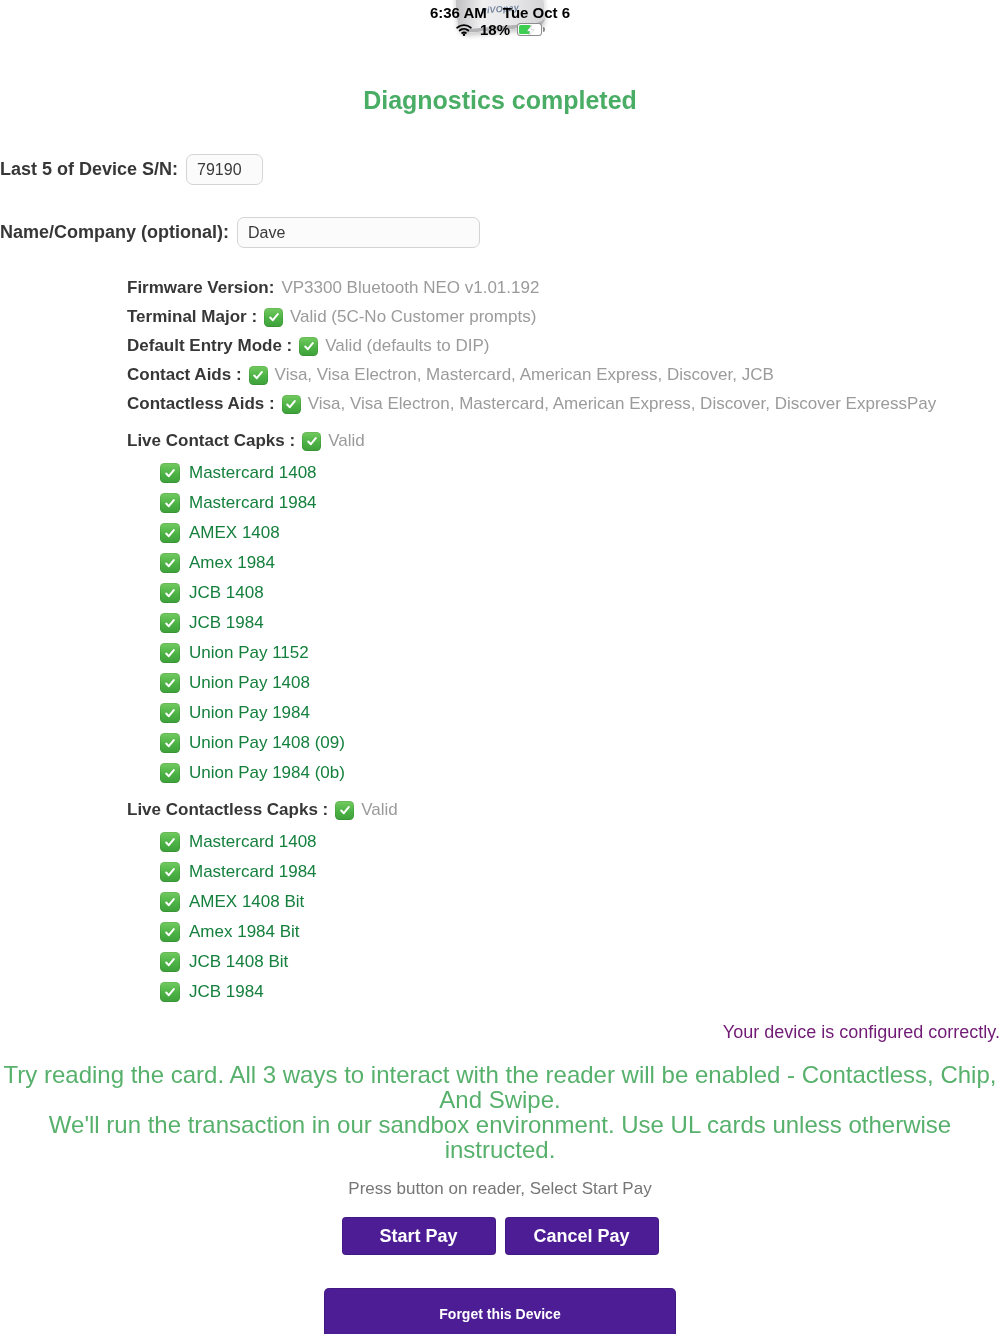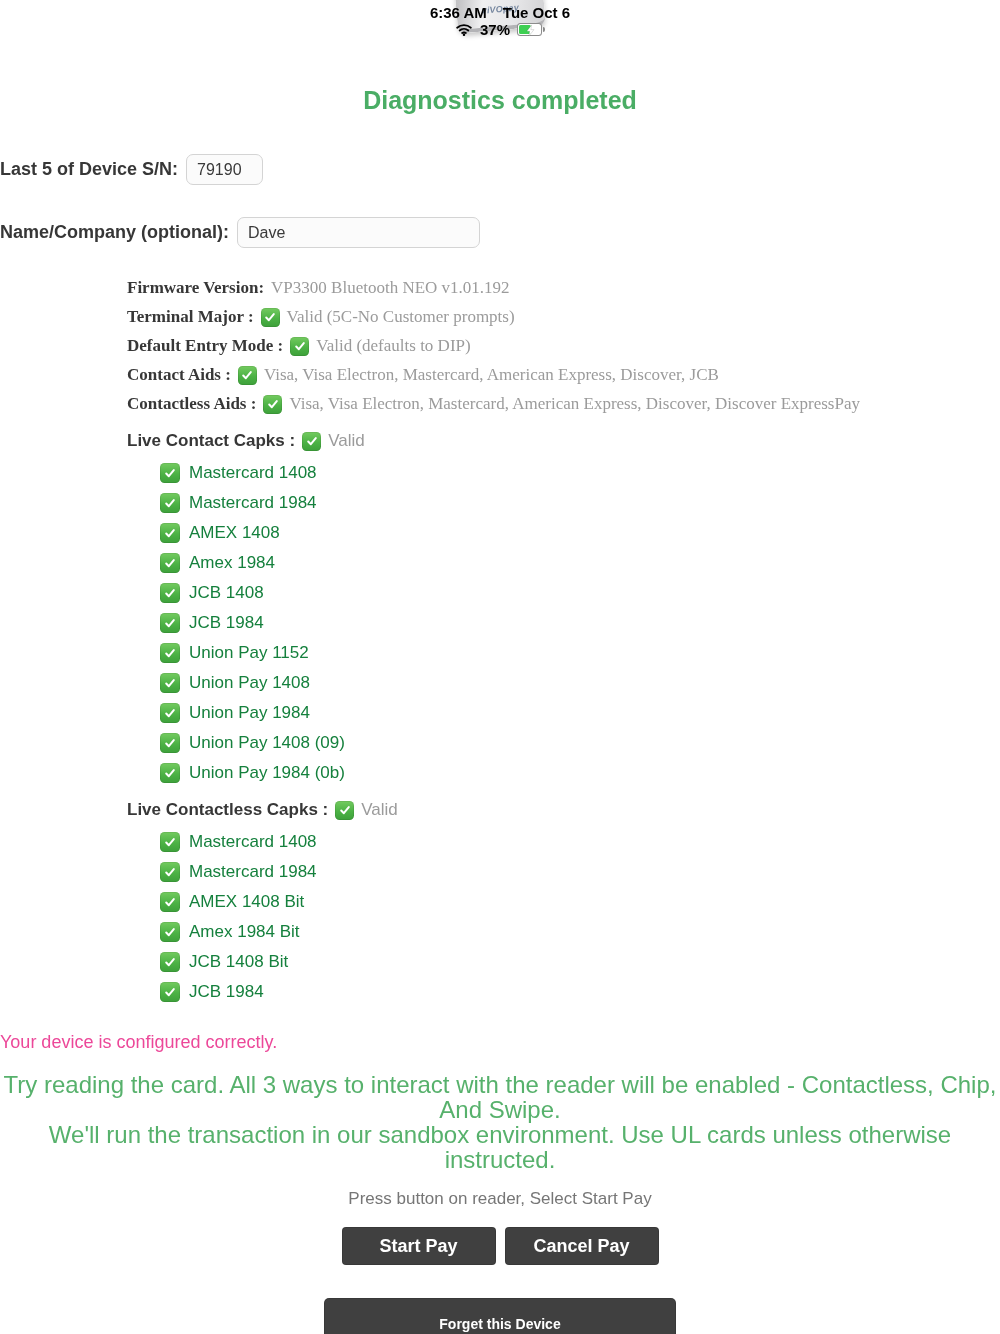--- a/index.html
+++ b/index.html
@@ -77,21 +77,21 @@
     background: #fbfbfb;
     font-family: "Liberation Sans", sans-serif;
     font-size: 16px; color: #3a3a3a;
     padding: 8px 10px;
     outline: none;
   }
   .sn-input { width: 77px; }
   .name-input { width: 243px; }
 
   
-  .info-section { margin: 30px 0 0 127px; font-family: Liberation Serif, serif; }
+  .info-section { margin: 30px 0 0 127px; }
   .info-row {
     display: flex; align-items: center; gap: 7px;
     height: 20px; margin-bottom: 9px;
     font-size: 17px;
   }
   .info-label { font-weight: 700; color: #373737; white-space: nowrap; }
   .info-value { color: #9b9b9b; white-space: nowrap; }
 
   .check {
     width: 19px; height: 19px; flex: none;
@@ -111,39 +111,39 @@
   .capks-list { list-style: none; margin: 10px 0 0 0; padding: 0 0 0 160px; }
   .capks-list li {
     display: flex; align-items: center; gap: 9px;
     height: 21px; margin-bottom: 9px;
     font-size: 17px; color: #15803d;
   }
   .capks-list .check { width: 20px; height: 20px; }
 
   
   .configured-text {
-    margin-top: 30px; text-align: left;
-    font-size: 18px; color: #ec4899;
+    margin-top: 20px; text-align: right;
+    font-size: 18px; color: #701a75;
   }
   .instructions {
     margin-top: 19px; text-align: center;
     font-size: 24px; line-height: 25px;
     color: #57b16c;
   }
   .press-text {
     margin-top: 17px; text-align: center;
     font-size: 17px; color: #767676;
   }
   .pay-buttons {
     margin-top: 18px;
     display: flex; justify-content: center; gap: 9px;
   }
   .btn {
     border: 1px solid rgba(0,0,0,.12);
-    background: #404040;
+    background: #4c1d95;
     color: #ffffff;
     font-family: "Liberation Sans", sans-serif;
     font-size: 18px; font-weight: 700;
     border-radius: 4px;
     cursor: pointer;
   }
   .btn-pay { width: 154px; height: 38px; }
   .forget-wrap { margin-top: 33px; display: flex; justify-content: center; }
   .btn-forget { width: 352px; height: 52px; border-radius: 5px; font-size: 14px; }
 </style>
@@ -157,21 +157,21 @@
   </div>
   <div class="status-right">
     <span class="wifi-icon">
       <svg width="18" height="13" viewBox="0 0 24 18">
         <path d="M2.5 6.5 A14.5 14.5 0 0 1 21.5 6.5" stroke="#000" stroke-width="2.5" fill="none" stroke-linecap="round"></path>
         <path d="M6 10.4 A9 9 0 0 1 18 10.4" stroke="#000" stroke-width="2.5" fill="none" stroke-linecap="round"></path>
         <path d="M9.4 14 A4.6 4.6 0 0 1 14.6 14" stroke="#000" stroke-width="2.5" fill="none" stroke-linecap="round"></path>
         <circle cx="12" cy="16.4" r="1.7" fill="#000"></circle>
       </svg>
     </span>
-    <span>37%</span>
+    <span>18%</span>
     <span class="battery">
       <span class="battery-body">
         <span class="battery-fill"></span>
         <svg class="battery-bolt" width="9" height="11" viewBox="0 0 9 11">
           <path d="M5.6 0 L0.8 6.2 H3.6 L3 11 L8 4.6 H4.9 Z" fill="#fff" stroke="rgba(0,0,0,.25)" stroke-width="0.5"></path>
         </svg>
       </span>
       <span class="battery-nub"></span>
     </span>
   </div>

